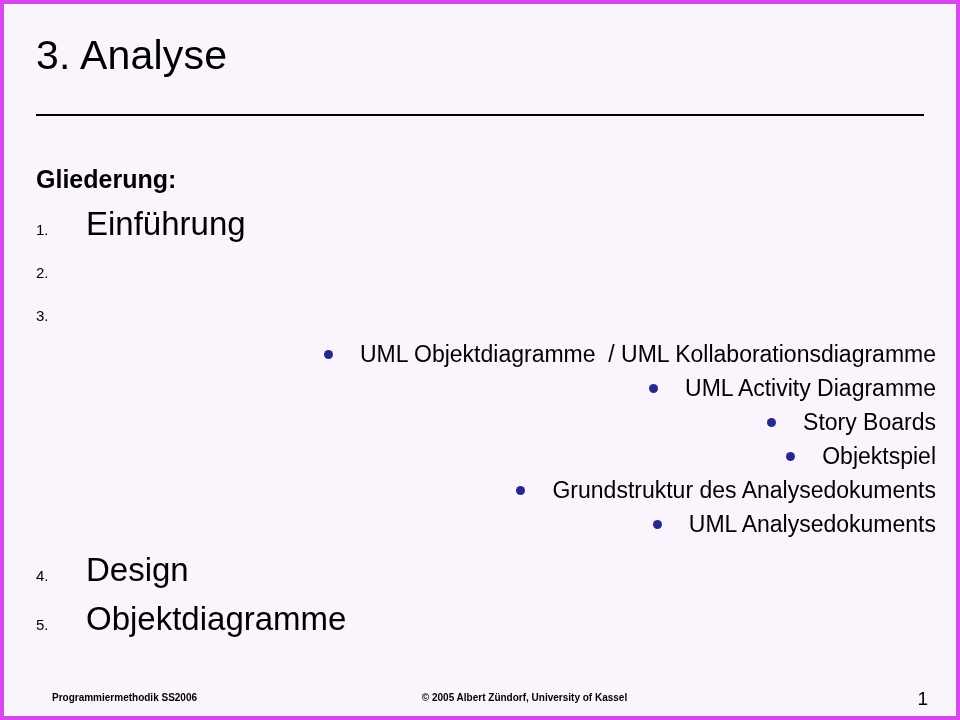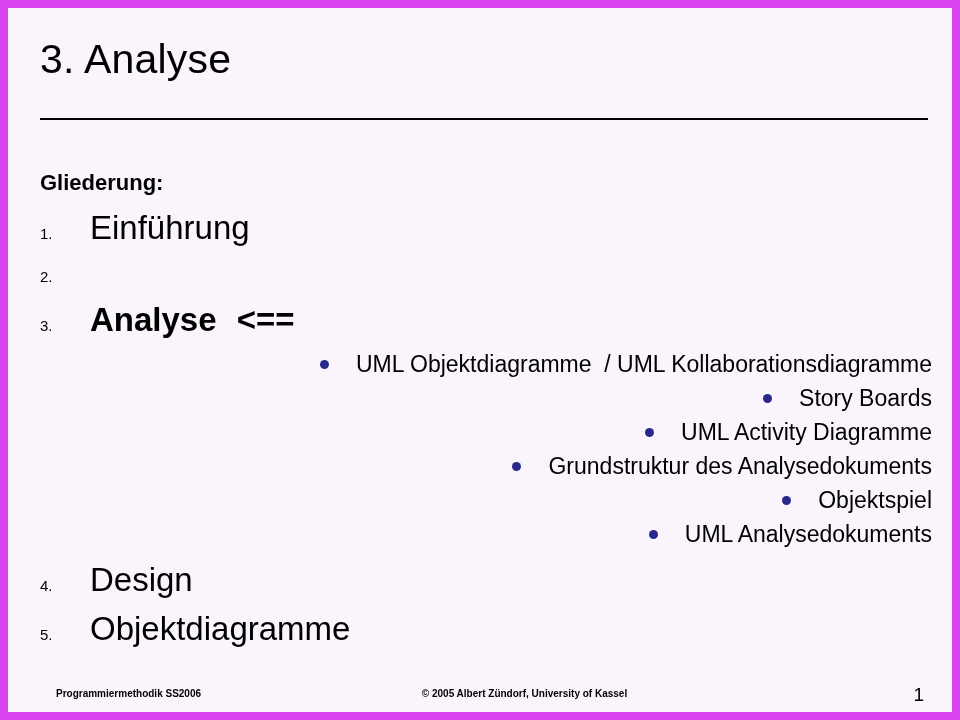--- a/index.html
+++ b/index.html
@@ -13,21 +13,21 @@
     overflow: hidden;
     font-family: "Liberation Sans", sans-serif;
   }
 
   .slide {
     position: relative;
     box-sizing: border-box;
     width: 960px;
     height: 720px;
     background: #faf5fc;
-    border: 8px solid #d946ef;
+    border: 4px solid #d946ef;
   }
 
   .slide-inner {
     position: absolute;
     left: 0; top: 0; right: 0; bottom: 0;
     background: #faf5fc;
   }
 
   
   .title {
@@ -52,21 +52,21 @@
 
   
   .body-area {
     position: absolute;
     left: 32px;
     top: 158px;
     right: 20px;
   }
 
   .heading {
-    font-size: 22px;
+    font-size: 25px;
     font-weight: bold;
     color: #000000;
     line-height: 34px;
     margin-bottom: 6px;
   }
 
   .num-item {
     position: relative;
     display: flex;
     align-items: baseline;
@@ -161,42 +161,41 @@
         <span class="marker">1.</span>
         <span class="num-text">Einführung</span>
       </div>
 
       <div class="num-item">
         <span class="marker">2.</span>
       </div>
 
       <div class="num-item bold">
         <span class="marker">3.</span>
-        <span class="num-text">Analyse	&lt;==</span>
       </div>
 
       <div class="sub-item">
         <span class="dot"></span>
         <span class="sub-text">UML Objektdiagramme  / UML Kollaborationsdiagramme</span>
       </div>
       <div class="sub-item">
         <span class="dot"></span>
+        <span class="sub-text">UML Activity Diagramme</span>
+      </div>
+      <div class="sub-item">
+        <span class="dot"></span>
         <span class="sub-text">Story Boards</span>
       </div>
       <div class="sub-item">
         <span class="dot"></span>
-        <span class="sub-text">UML Activity Diagramme</span>
+        <span class="sub-text">Objektspiel</span>
       </div>
       <div class="sub-item">
         <span class="dot"></span>
         <span class="sub-text">Grundstruktur des Analysedokuments</span>
-      </div>
-      <div class="sub-item">
-        <span class="dot"></span>
-        <span class="sub-text">Objektspiel</span>
       </div>
       <div class="sub-item">
         <span class="dot"></span>
         <span class="sub-text">UML Analysedokuments</span>
       </div>
 
       <div class="num-item gap-before">
         <span class="marker">4.</span>
         <span class="num-text">Design</span>
       </div>

